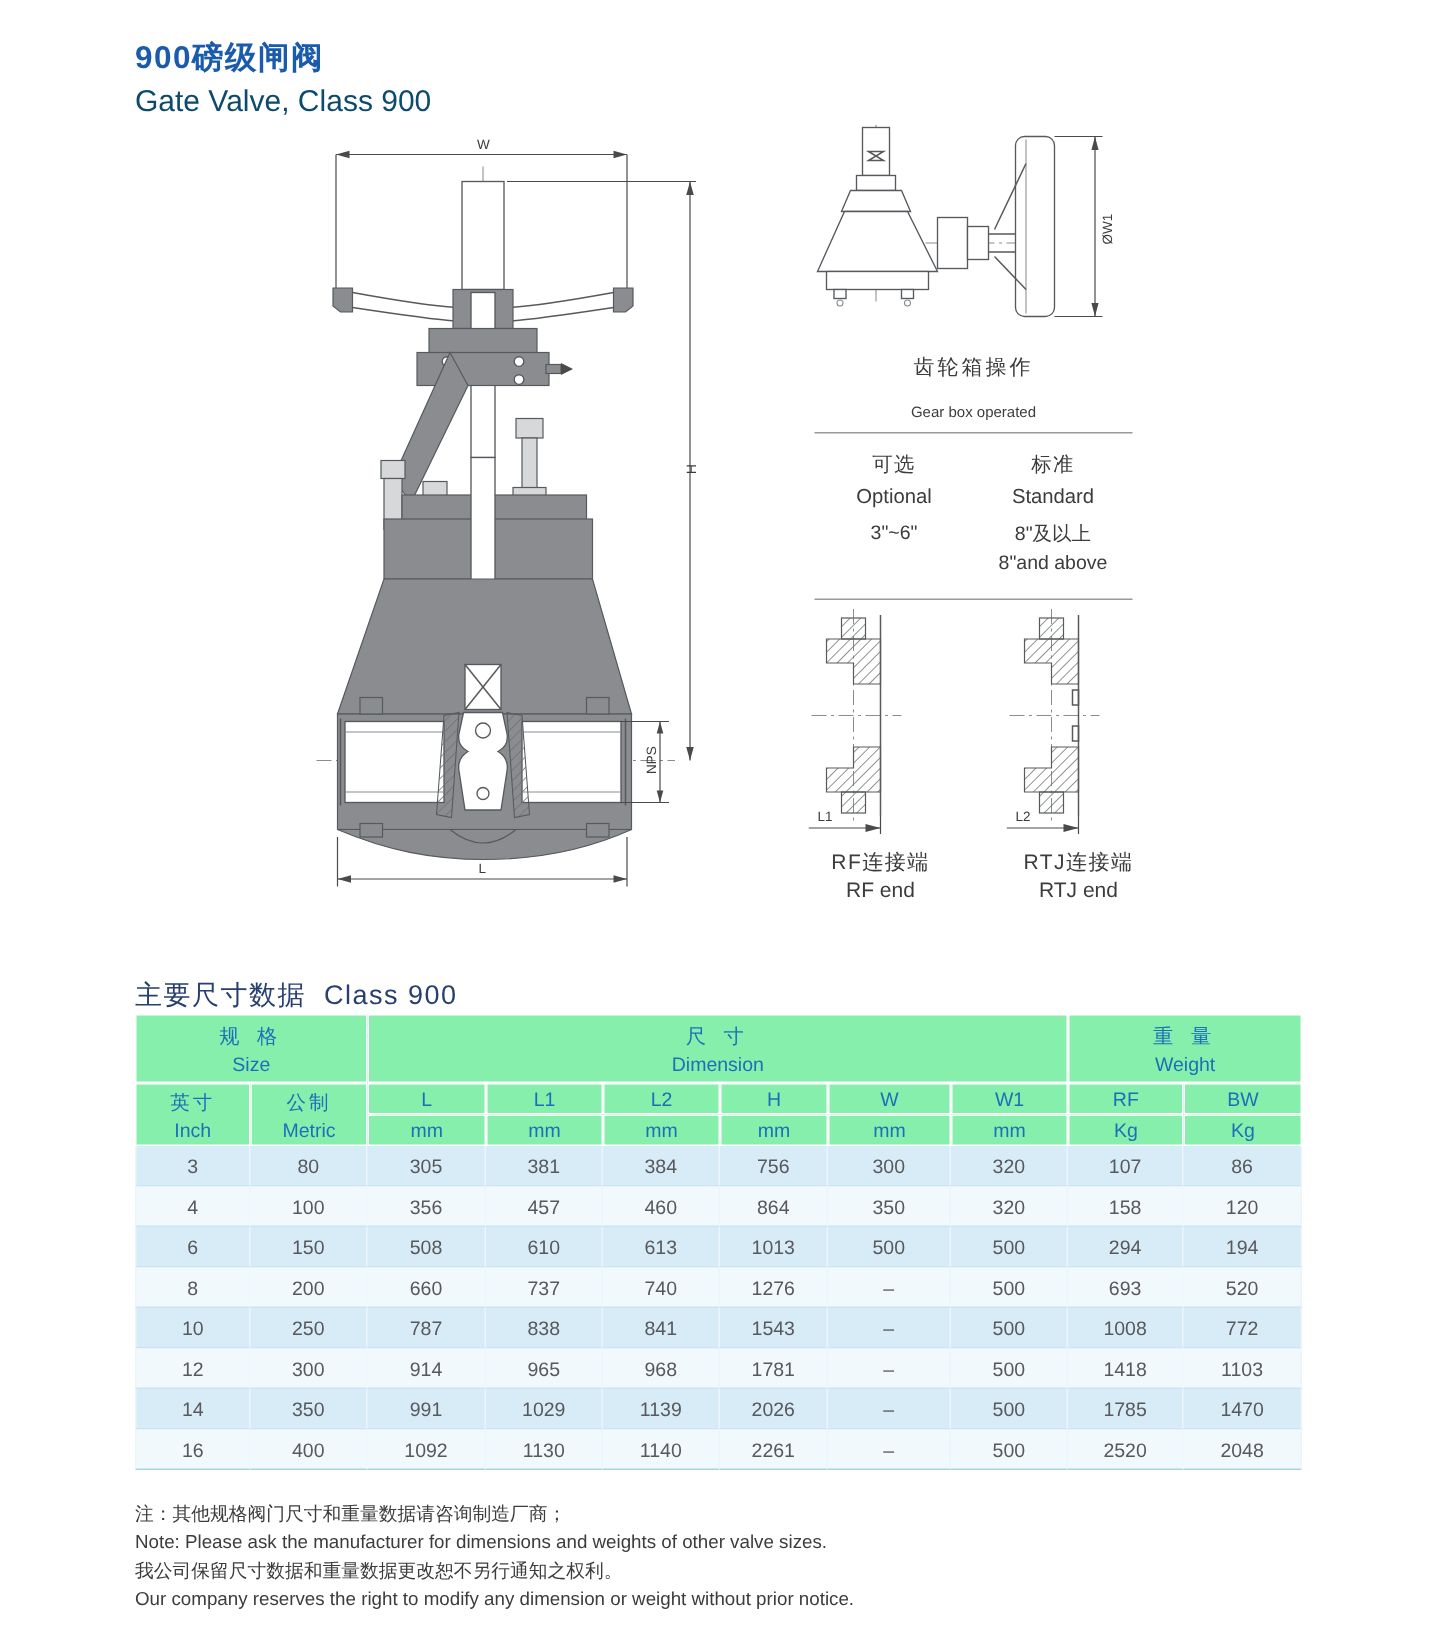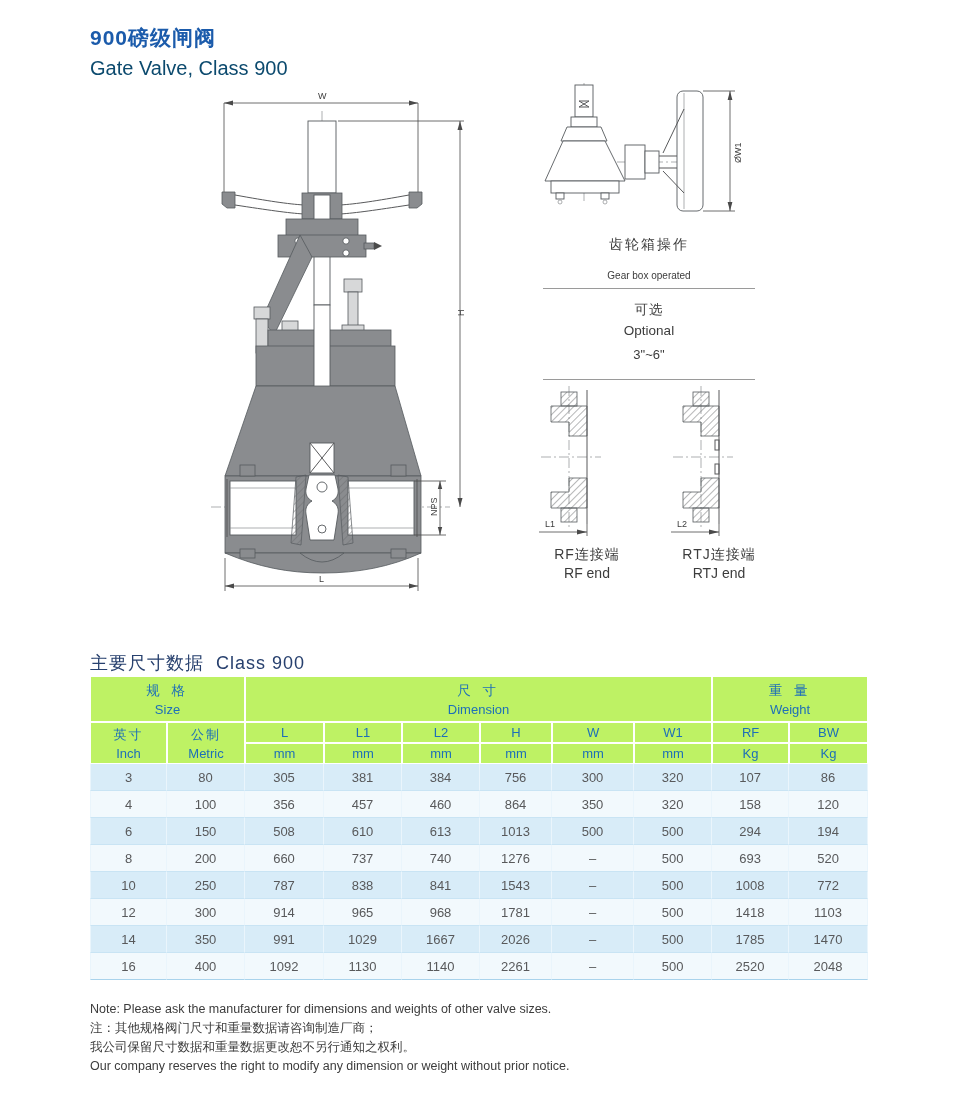--- a/index.html
+++ b/index.html
@@ -33,21 +33,21 @@
   .flange-fig.rf  { left:-4px; }
   .flange-fig.rtj { left:128px; }
   .flange-cap-zh { font-size:14px; color:#3c3c3c; margin-top:6px; letter-spacing:1px; }
   .flange-cap-en { font-size:14px; color:#3c3c3c; margin-top:1px; }
 
   
   .dim-table-wrap { position:absolute; left:90px; top:676px; }
   table.dims { border-collapse:separate; border-spacing:0; width:778px; table-layout:fixed; }
   table.dims th, table.dims td { font-weight:normal; text-align:center; vertical-align:middle; }
   table.dims thead th {
-    background:#bef264; color:#1d6fb8; border:1px solid #ffffff;
+    background:#86efac; color:#1d6fb8; border:1px solid #ffffff;
   }
   th.group { height:46px; font-size:13px; }
   th.group .zh { letter-spacing:4px; font-size:13.5px; }
   th.group .en { margin-top:2px; letter-spacing:0; }
   th.sizecol { font-size:13px; }
   th.sizecol .zh { letter-spacing:2px; }
   th.sizecol .en { margin-top:2px; letter-spacing:0; }
   th.dimlab { height:21px; font-size:13px; }
   th.dimunit { height:21px; font-size:13px; }
   table.dims tbody td {
@@ -224,20 +224,26 @@
     <div class="cap-zh" style="margin-top:3px;">齿轮箱操作</div>
     <div class="cap-en">Gear box operated</div>
 
     <hr class="divider">
 
     <div class="options">
       <div class="opt-col">
         <div class="opt-line">可选</div>
         <div class="opt-line en">Optional</div>
         <div class="opt-range">3"~6"</div>
+      </div>
+      <div class="opt-col">
+        <div class="opt-line">标准</div>
+        <div class="opt-line en">Standard</div>
+        <div class="opt-range">8"及以上</div>
+        <div class="opt-range" style="margin-top:2px;">8"and above</div>
       </div>
     </div>
 
     <hr class="divider">
 
     <div class="flange-row">
       <div class="flange-fig rf">
         <svg width="72" height="156" viewBox="0 0 72 156">
           <defs>
             <pattern id="hatchF1" patternUnits="userSpaceOnUse" width="5" height="5" patternTransform="rotate(45)">
@@ -426,21 +432,21 @@
             <td>–</td>
             <td>500</td>
             <td>1418</td>
             <td>1103</td>
           </tr>
           <tr class="odd">
             <td>14</td>
             <td>350</td>
             <td>991</td>
             <td>1029</td>
-            <td>1667</td>
+            <td>1139</td>
             <td>2026</td>
             <td>–</td>
             <td>500</td>
             <td>1785</td>
             <td>1470</td>
           </tr>
           <tr class="even">
             <td>16</td>
             <td>400</td>
             <td>1092</td>
@@ -450,19 +456,19 @@
             <td>–</td>
             <td>500</td>
             <td>2520</td>
             <td>2048</td>
           </tr>
         </tbody>
     </table>
   </div>
 
   <div class="notes">
+    <div>注：其他规格阀门尺寸和重量数据请咨询制造厂商；</div>
     <div>Note: Please ask the manufacturer for dimensions and weights of other valve sizes.</div>
-    <div>注：其他规格阀门尺寸和重量数据请咨询制造厂商；</div>
     <div>我公司保留尺寸数据和重量数据更改恕不另行通知之权利。</div>
     <div>Our company reserves the right to modify any dimension or weight without prior notice.</div>
   </div>
 
 </div>
 
 </body></html>

